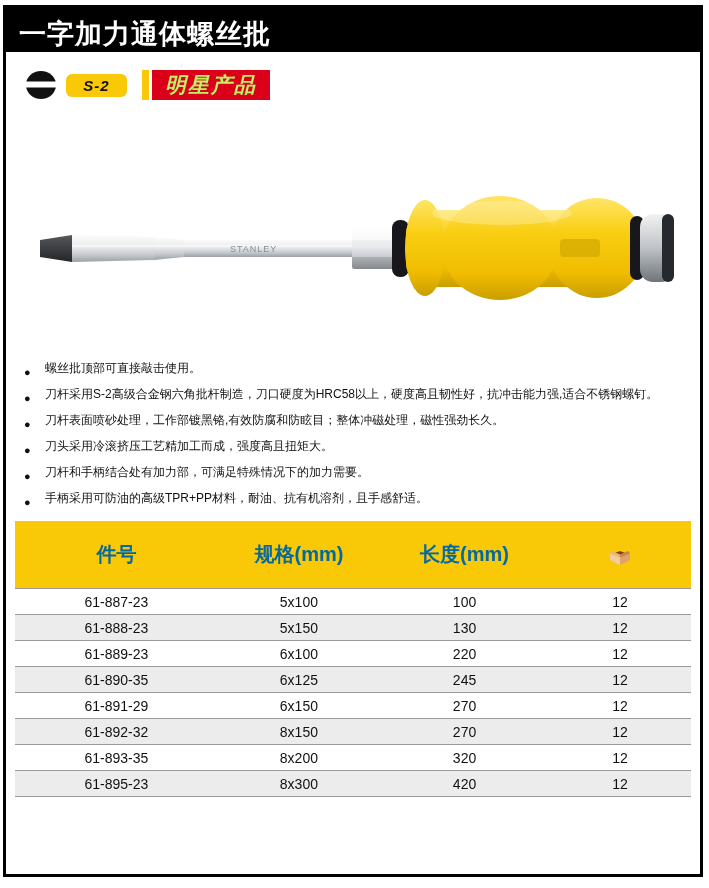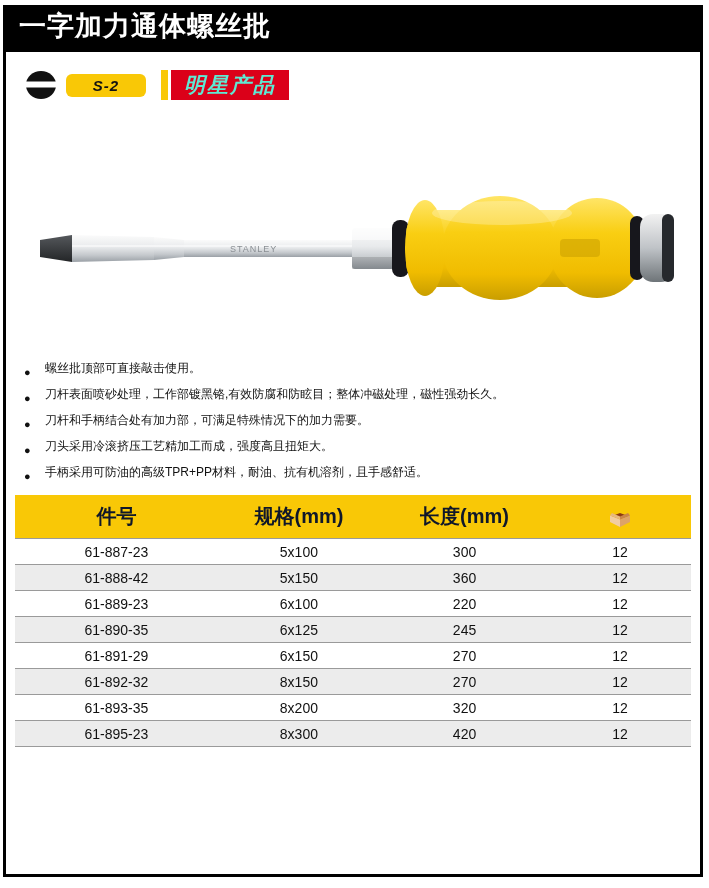--- a/index.html
+++ b/index.html
@@ -6,38 +6,38 @@
   body {
     width:709px; height:888px; position:relative; overflow:hidden;
     font-family:"Liberation Sans","DejaVu Sans",sans-serif; color:#111;
   }
   .page {
     position:absolute; left:3px; top:5px; width:700px; height:872px;
     border:3px solid #000; box-sizing:border-box; background:#fff;
   }
   
   .title-bar {
-    background:#000; height:44px; display:flex; align-items:flex-start;
+    background:#000; height:44px; display:flex; align-items:flex-end;
     padding-left:13px;
   }
   .title-bar h1 {
     margin:0; color:#fff; font-size:27px; font-weight:bold; letter-spacing:1px;
   }
   
   .badge-row { display:flex; align-items:center; margin:17px 0 0 19px; height:32px; }
   .slot-icon { width:32px; height:30px; display:block; }
   .s2-badge {
-    background:#F9C806; border-radius:6px; width:80px; height:23px;
+    background:#F9C806; border-radius:6px; width:61px; height:23px;
     display:flex; align-items:center; justify-content:center;
     font-style:italic; font-weight:bold; font-size:15px; color:#111;
     margin-left:9px; letter-spacing:1px;
   }
   .ybar { width:7px; height:30px; background:#F9C806; margin-left:15px; }
   .star-badge {
-    background:#DB0019; color:#5eead4; font-style:italic; font-weight:bold;
+    background:#DB0019; color:#bef264; font-style:italic; font-weight:bold;
     font-size:21px; height:30px; display:flex; align-items:center;
     padding:0 13px; margin-left:3px; letter-spacing:2px;
   }
   
   .product-figure { margin:56px 0 0 26px; width:650px; height:182px; }
   
   .features {
     list-style:none; margin:16px 14px 0 17px; padding:0;
     font-size:12px; line-height:1.5; color:#111;
   }
@@ -46,22 +46,22 @@
     content:"●"; position:absolute; left:1px; top:5px; font-size:11px; color:#111;
   }
   
   .spec-table {
     width:676px; margin:14px auto 0; border-collapse:collapse; text-align:center;
     table-layout:fixed;
   }
   .spec-table col.c1 { width:30%; } .spec-table col.c2 { width:24%; }
   .spec-table col.c3 { width:25%; } .spec-table col.c4 { width:21%; }
   .spec-table thead th {
-    background:#F9C806; font-size:20px; font-weight:bold; height:43px; padding:0;
-    color:#0f172a;
+    background:#F9C806; font-size:20px; font-weight:bold; height:43px; padding:12px;
+    color:#0369a1;
   }
   .spec-table thead th .carton { vertical-align:middle; }
   .spec-table tbody td {
     font-size:14px; height:25px; padding:0; border-top:1px solid #9a9a9a;
   }
   .spec-table tbody tr:nth-child(even) { background:#ECECEC; }
   .spec-table tbody tr:last-child td { border-bottom:1px solid #9a9a9a; }
 </style>
 </head>
 <body>
@@ -139,23 +139,24 @@
 
     <g>
       <rect x="608" y="56" width="34" height="68" rx="13" fill="url(#cap)"></rect>
       <rect x="630" y="56" width="12" height="68" rx="6" fill="#26292d"></rect>
     </g>
   </svg>
 
   
   <ul class="features">
       <li>螺丝批顶部可直接敲击使用。</li>
+      <li>刀杆采用S-2高级合金钢六角批杆制造，刀口硬度为HRC58以上，硬度高且韧性好，抗冲击能力强,适合不锈钢螺钉。</li>
       <li>刀杆表面喷砂处理，工作部镀黑铬,有效防腐和防眩目；整体冲磁处理，磁性强劲长久。</li>
+      <li>刀头采用冷滚挤压工艺精加工而成，强度高且扭矩大。</li>
       <li>刀杆和手柄结合处有加力部，可满足特殊情况下的加力需要。</li>
-      <li>刀头采用冷滚挤压工艺精加工而成，强度高且扭矩大。</li>
       <li>手柄采用可防油的高级TPR+PP材料，耐油、抗有机溶剂，且手感舒适。</li>
     </ul>
 
   
   <table class="spec-table">
     <colgroup>
         <col class="c1">
         <col class="c2">
         <col class="c3">
         <col class="c4">
@@ -173,27 +174,27 @@
             <polygon points="2,7.5 4,5 12,8.5 12,11.5" fill="#E8B87F"></polygon>
             <polygon points="22,7.5 20,5 12,8.5 12,11.5" fill="#C9854A"></polygon>
           </svg>
         </th>
       </tr>
     </thead>
     <tbody>
         <tr>
           <td>61-887-23</td>
           <td>5x100</td>
-          <td>300</td>
-          <td>12</td>
-        </tr>
-        <tr>
-          <td>61-888-42</td>
+          <td>100</td>
+          <td>12</td>
+        </tr>
+        <tr>
+          <td>61-888-23</td>
           <td>5x150</td>
-          <td>360</td>
+          <td>130</td>
           <td>12</td>
         </tr>
         <tr>
           <td>61-889-23</td>
           <td>6x100</td>
           <td>220</td>
           <td>12</td>
         </tr>
         <tr>
           <td>61-890-35</td>

